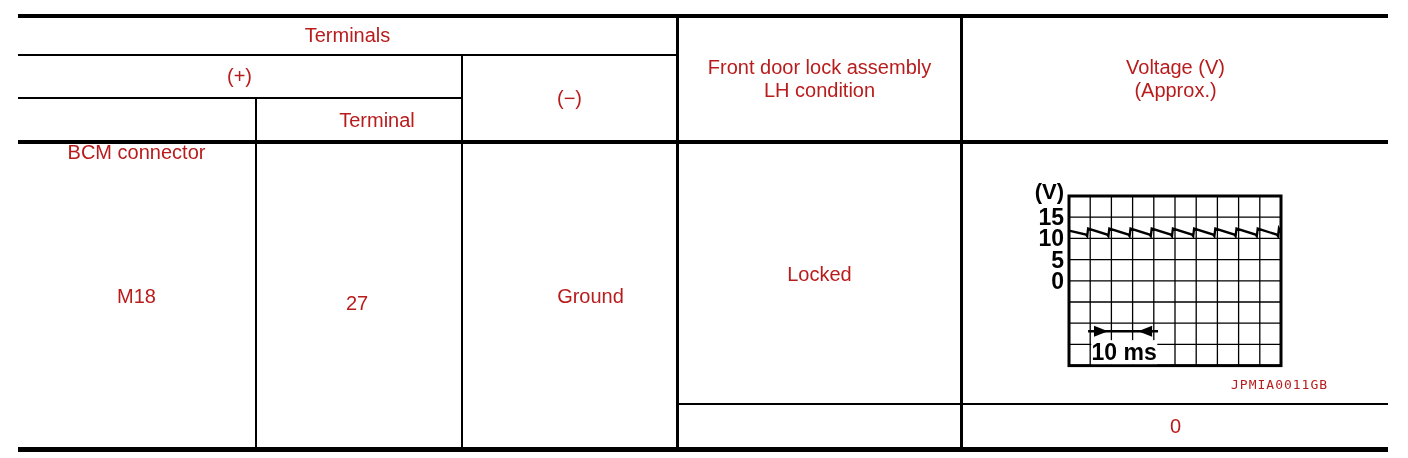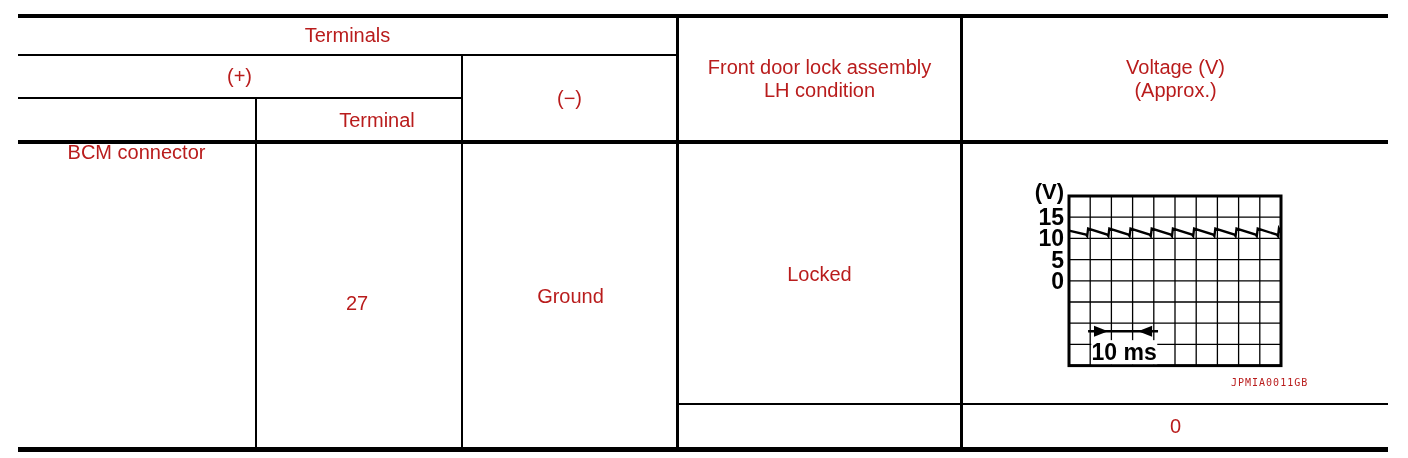--- a/index.html
+++ b/index.html
@@ -2,21 +2,21 @@
 <html><head>
 <meta charset="utf-8">
 <style>
   html,body{margin:0;padding:0;background:#fff}
   .page{position:relative;width:1408px;height:458px;background:#fff;overflow:hidden;
         font-family:"Liberation Sans",sans-serif;color:#b91c1c;}
   .ln{position:absolute;background:#000;}
   .cell{position:absolute;display:flex;flex-direction:column;align-items:center;
         justify-content:center;text-align:center;font-size:20px;line-height:23px;
         white-space:nowrap;}
-  .code{position:absolute;font-family:"DejaVu Sans Mono",monospace;font-size:10px;
+  .code{position:absolute;font-family:"DejaVu Sans Mono",monospace;font-size:13px;
         letter-spacing:1px;}
   svg text{font-family:"Liberation Sans",sans-serif;font-weight:bold;}
 </style>
 </head>
 <body>
 
 <div class="page">
 
   <div class="ln" style="left:18px;top:14px;width:1370px;height:4px;"></div>
   <div class="ln" style="left:18px;top:54px;width:659px;height:2px;"></div>
@@ -47,24 +47,27 @@
   </div>
   <div class="cell" style="left:963px;top:16px;width:425px;height:125px;">
     <span>Voltage (V)</span>
     <span>(Approx.)</span>
   </div>
   <div class="cell" style="left:679px;top:16px;width:281px;height:125px;">
     <span>Front door lock assembly</span>
     <span>LH condition</span>
   </div>
 
+  <div class="cell" style="left:18px;top:145px;width:237px;height:302px;">
+    <span>M18</span>
+  </div>
   <div class="cell" style="left:255px;top:145px;width:204px;height:316px;text-align:right;">
     <span>27</span>
   </div>
-  <div class="cell" style="left:464px;top:145px;width:213px;height:302px;">
+  <div class="cell" style="left:484px;top:145px;width:213px;height:302px;">
     <span>Ground</span>
   </div>
   <div class="cell" style="left:679px;top:145px;width:281px;height:258px;">
     <span>Locked</span>
   </div>
   <div class="cell" style="left:963px;top:405px;width:425px;height:42px;">
     <span>0</span>
   </div>
 
   <svg id="waveform-svg" style="position:absolute;left:1008px;top:178px;" width="340" height="215" viewBox="0 0 340 215" xmlns="http://www.w3.org/2000/svg">

